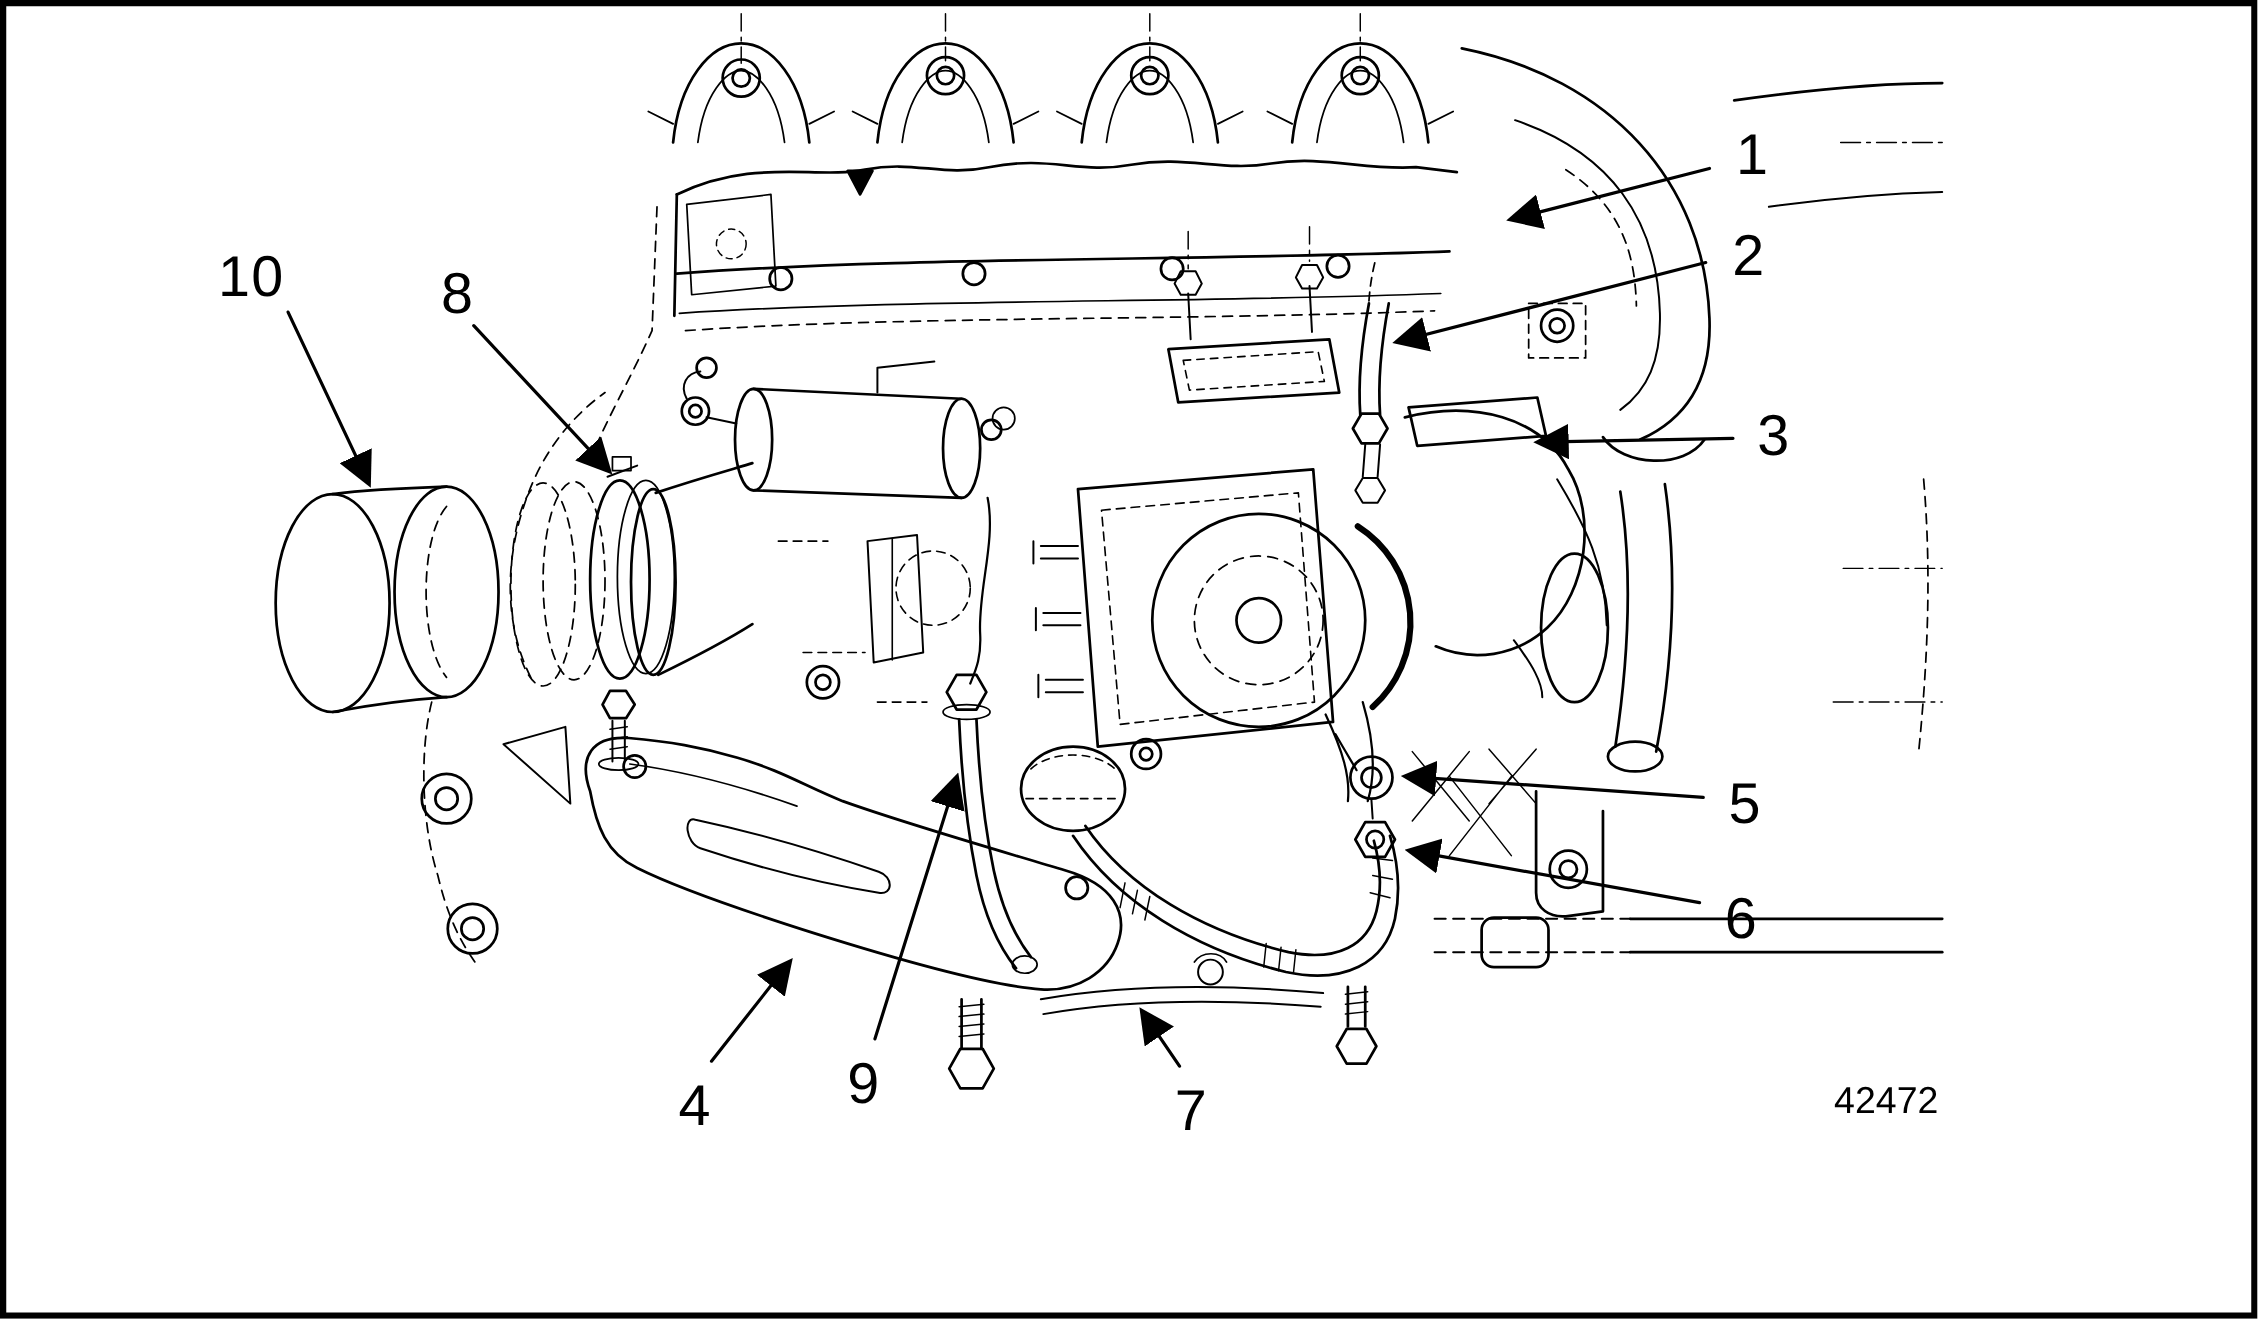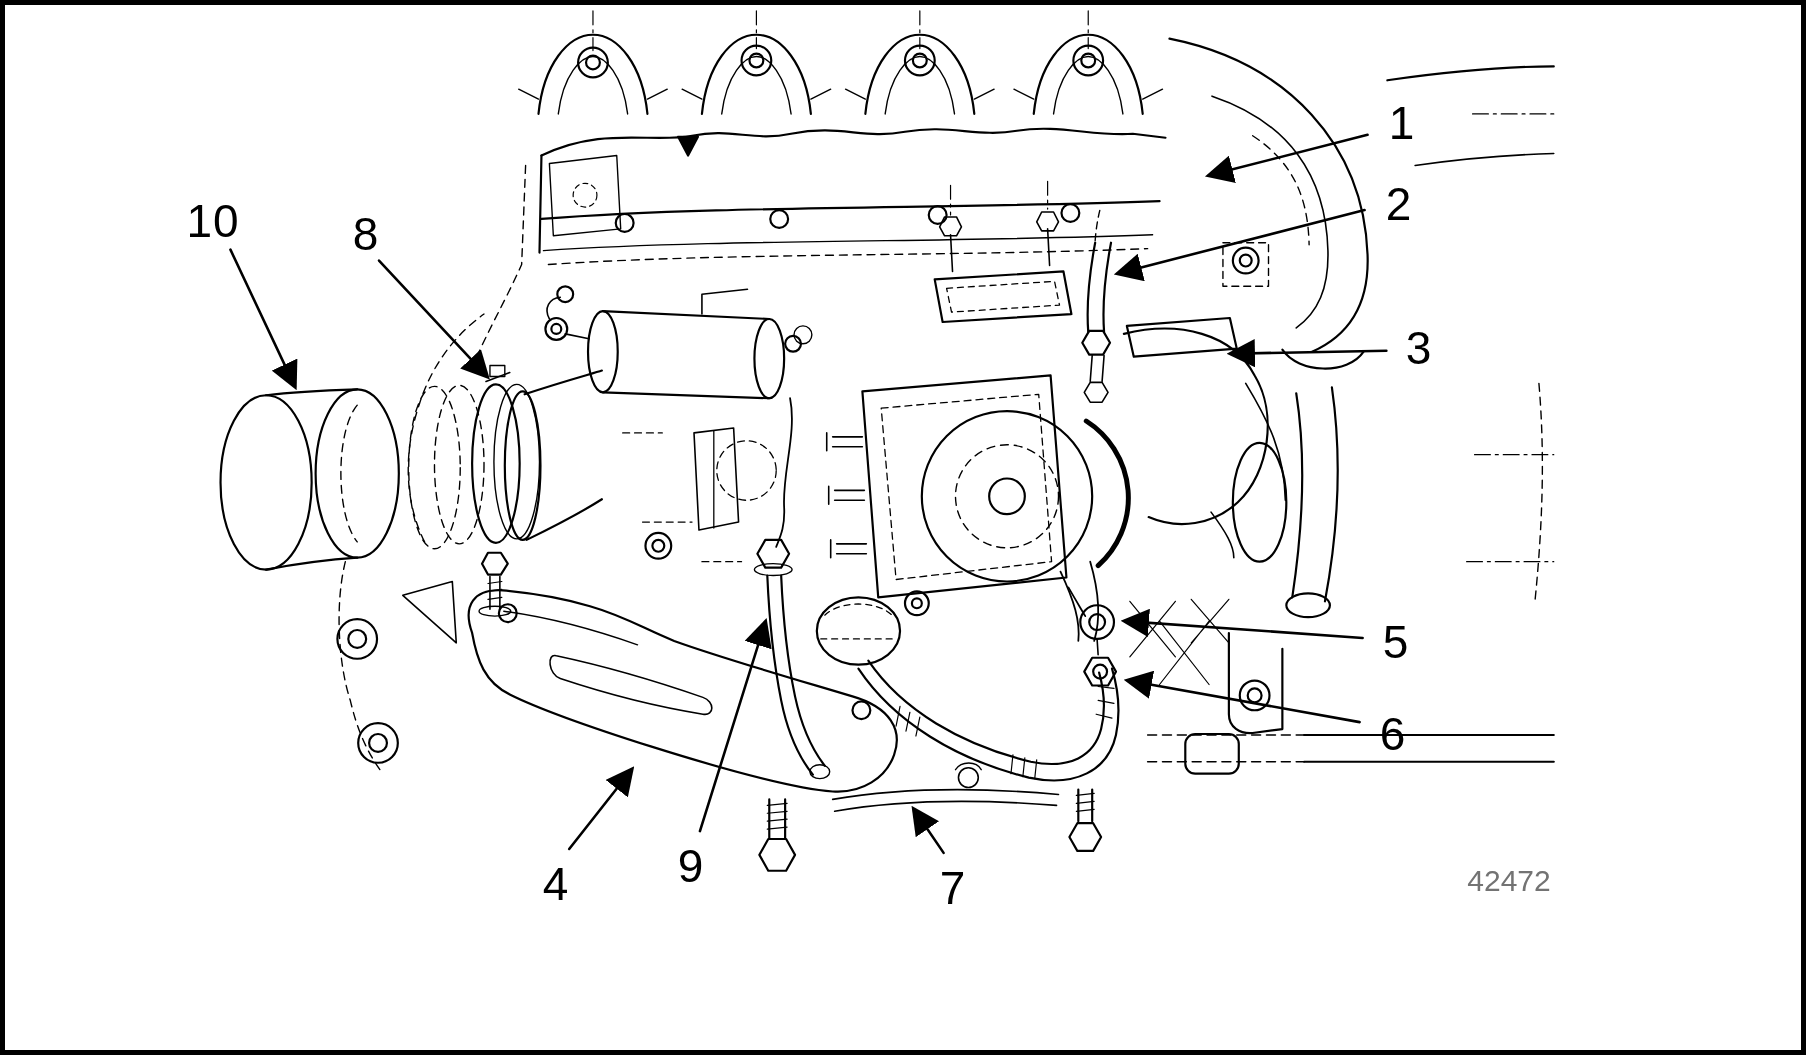--- a/index.html
+++ b/index.html
@@ -19,21 +19,21 @@
     font:400 46px/1 "Liberation Sans",sans-serif;
     color:#000;
     letter-spacing:1px;
     white-space:nowrap;
     user-select:none;
   }
   .fig-num{
     position:absolute;
     transform:translate(-50%,-50%);
     font:400 30px/1 "Liberation Sans",sans-serif;
-    color:#737373;
+    color:#000000;
     white-space:nowrap;
     text-align:center;
   }
 </style>
 </head>
 <body>
 
 <div class="page">
 
   <svg class="diagram-svg" viewBox="0 0 1806 1055" xmlns="http://www.w3.org/2000/svg">
@@ -276,17 +276,17 @@
 
   <div class="callout" style="left:1397px;top:118px">1</div>
   <div class="callout" style="left:1394px;top:199px">2</div>
   <div class="callout" style="left:1414px;top:343px">3</div>
   <div class="callout" style="left:551px;top:879px">4</div>
   <div class="callout" style="left:1391px;top:637px">5</div>
   <div class="callout" style="left:1388px;top:729px">6</div>
   <div class="callout" style="left:948px;top:883px">7</div>
   <div class="callout" style="left:361px;top:229px">8</div>
   <div class="callout" style="left:686px;top:861px">9</div>
-  <div class="callout" style="left:208px;top:216px">10</div>
+  <div class="callout" style="left:196px;top:216px">10</div>
 
   <div class="fig-num" style="left:1504px;top:876px">42472</div>
 
 </div>
 
 </body></html>

